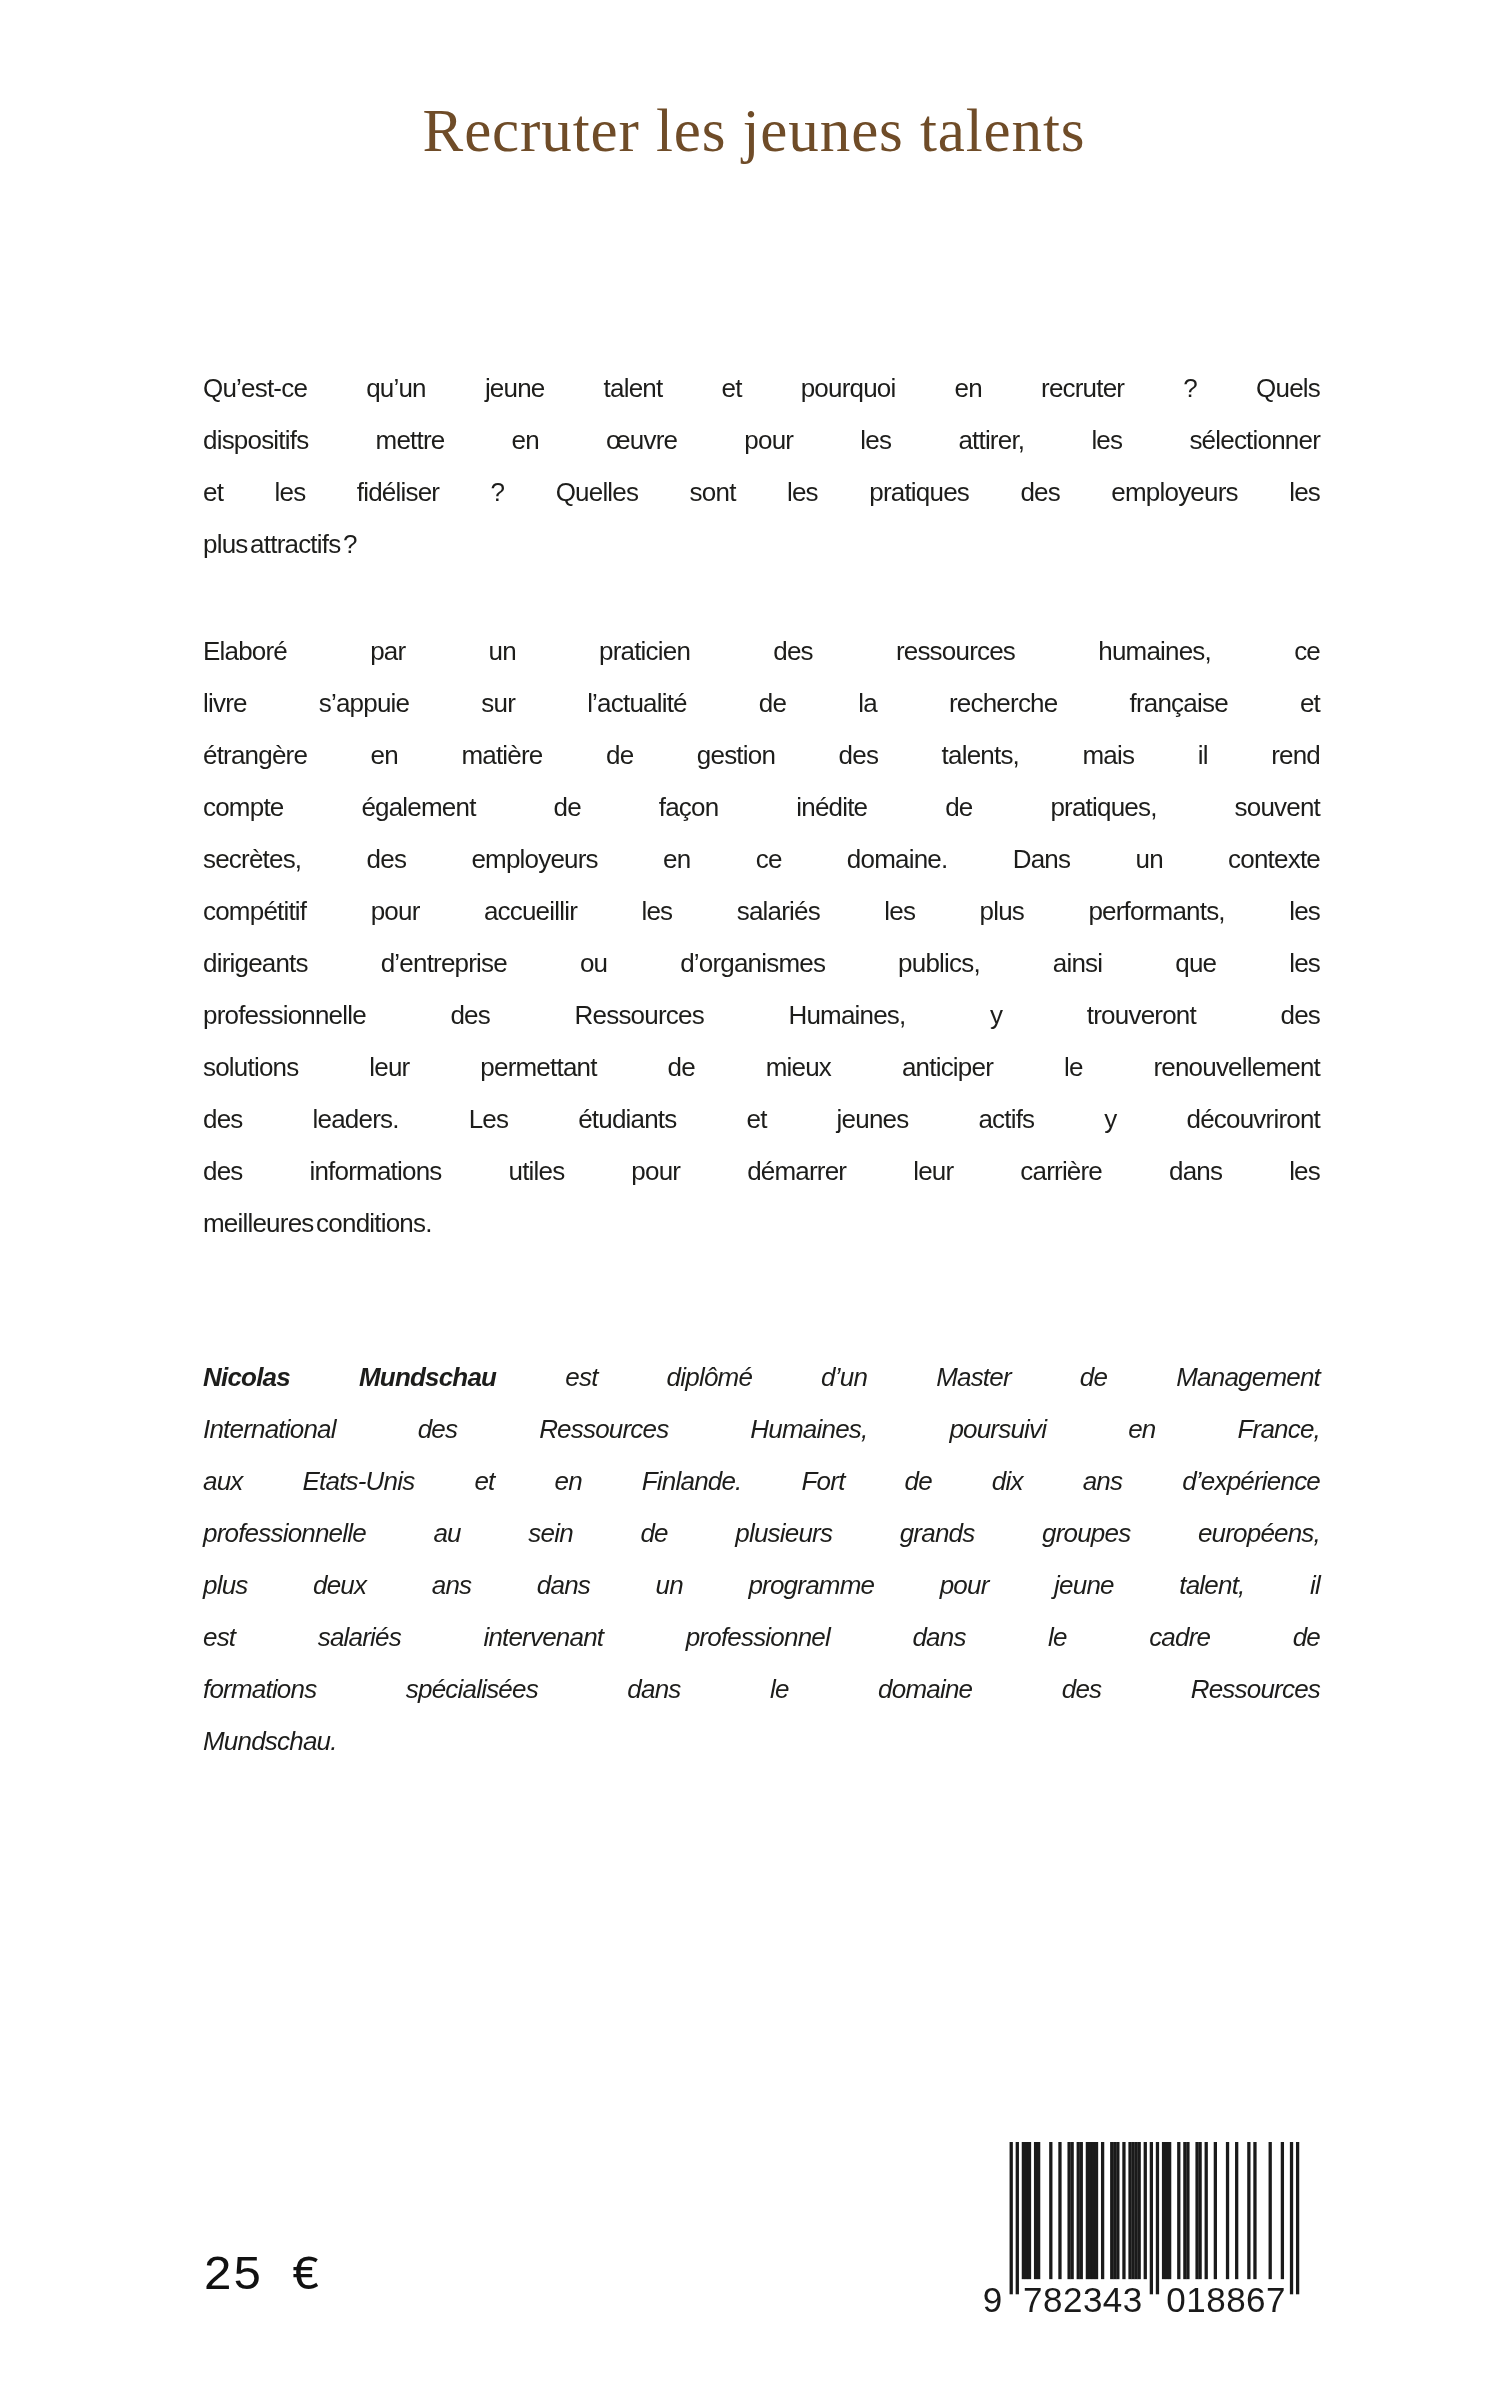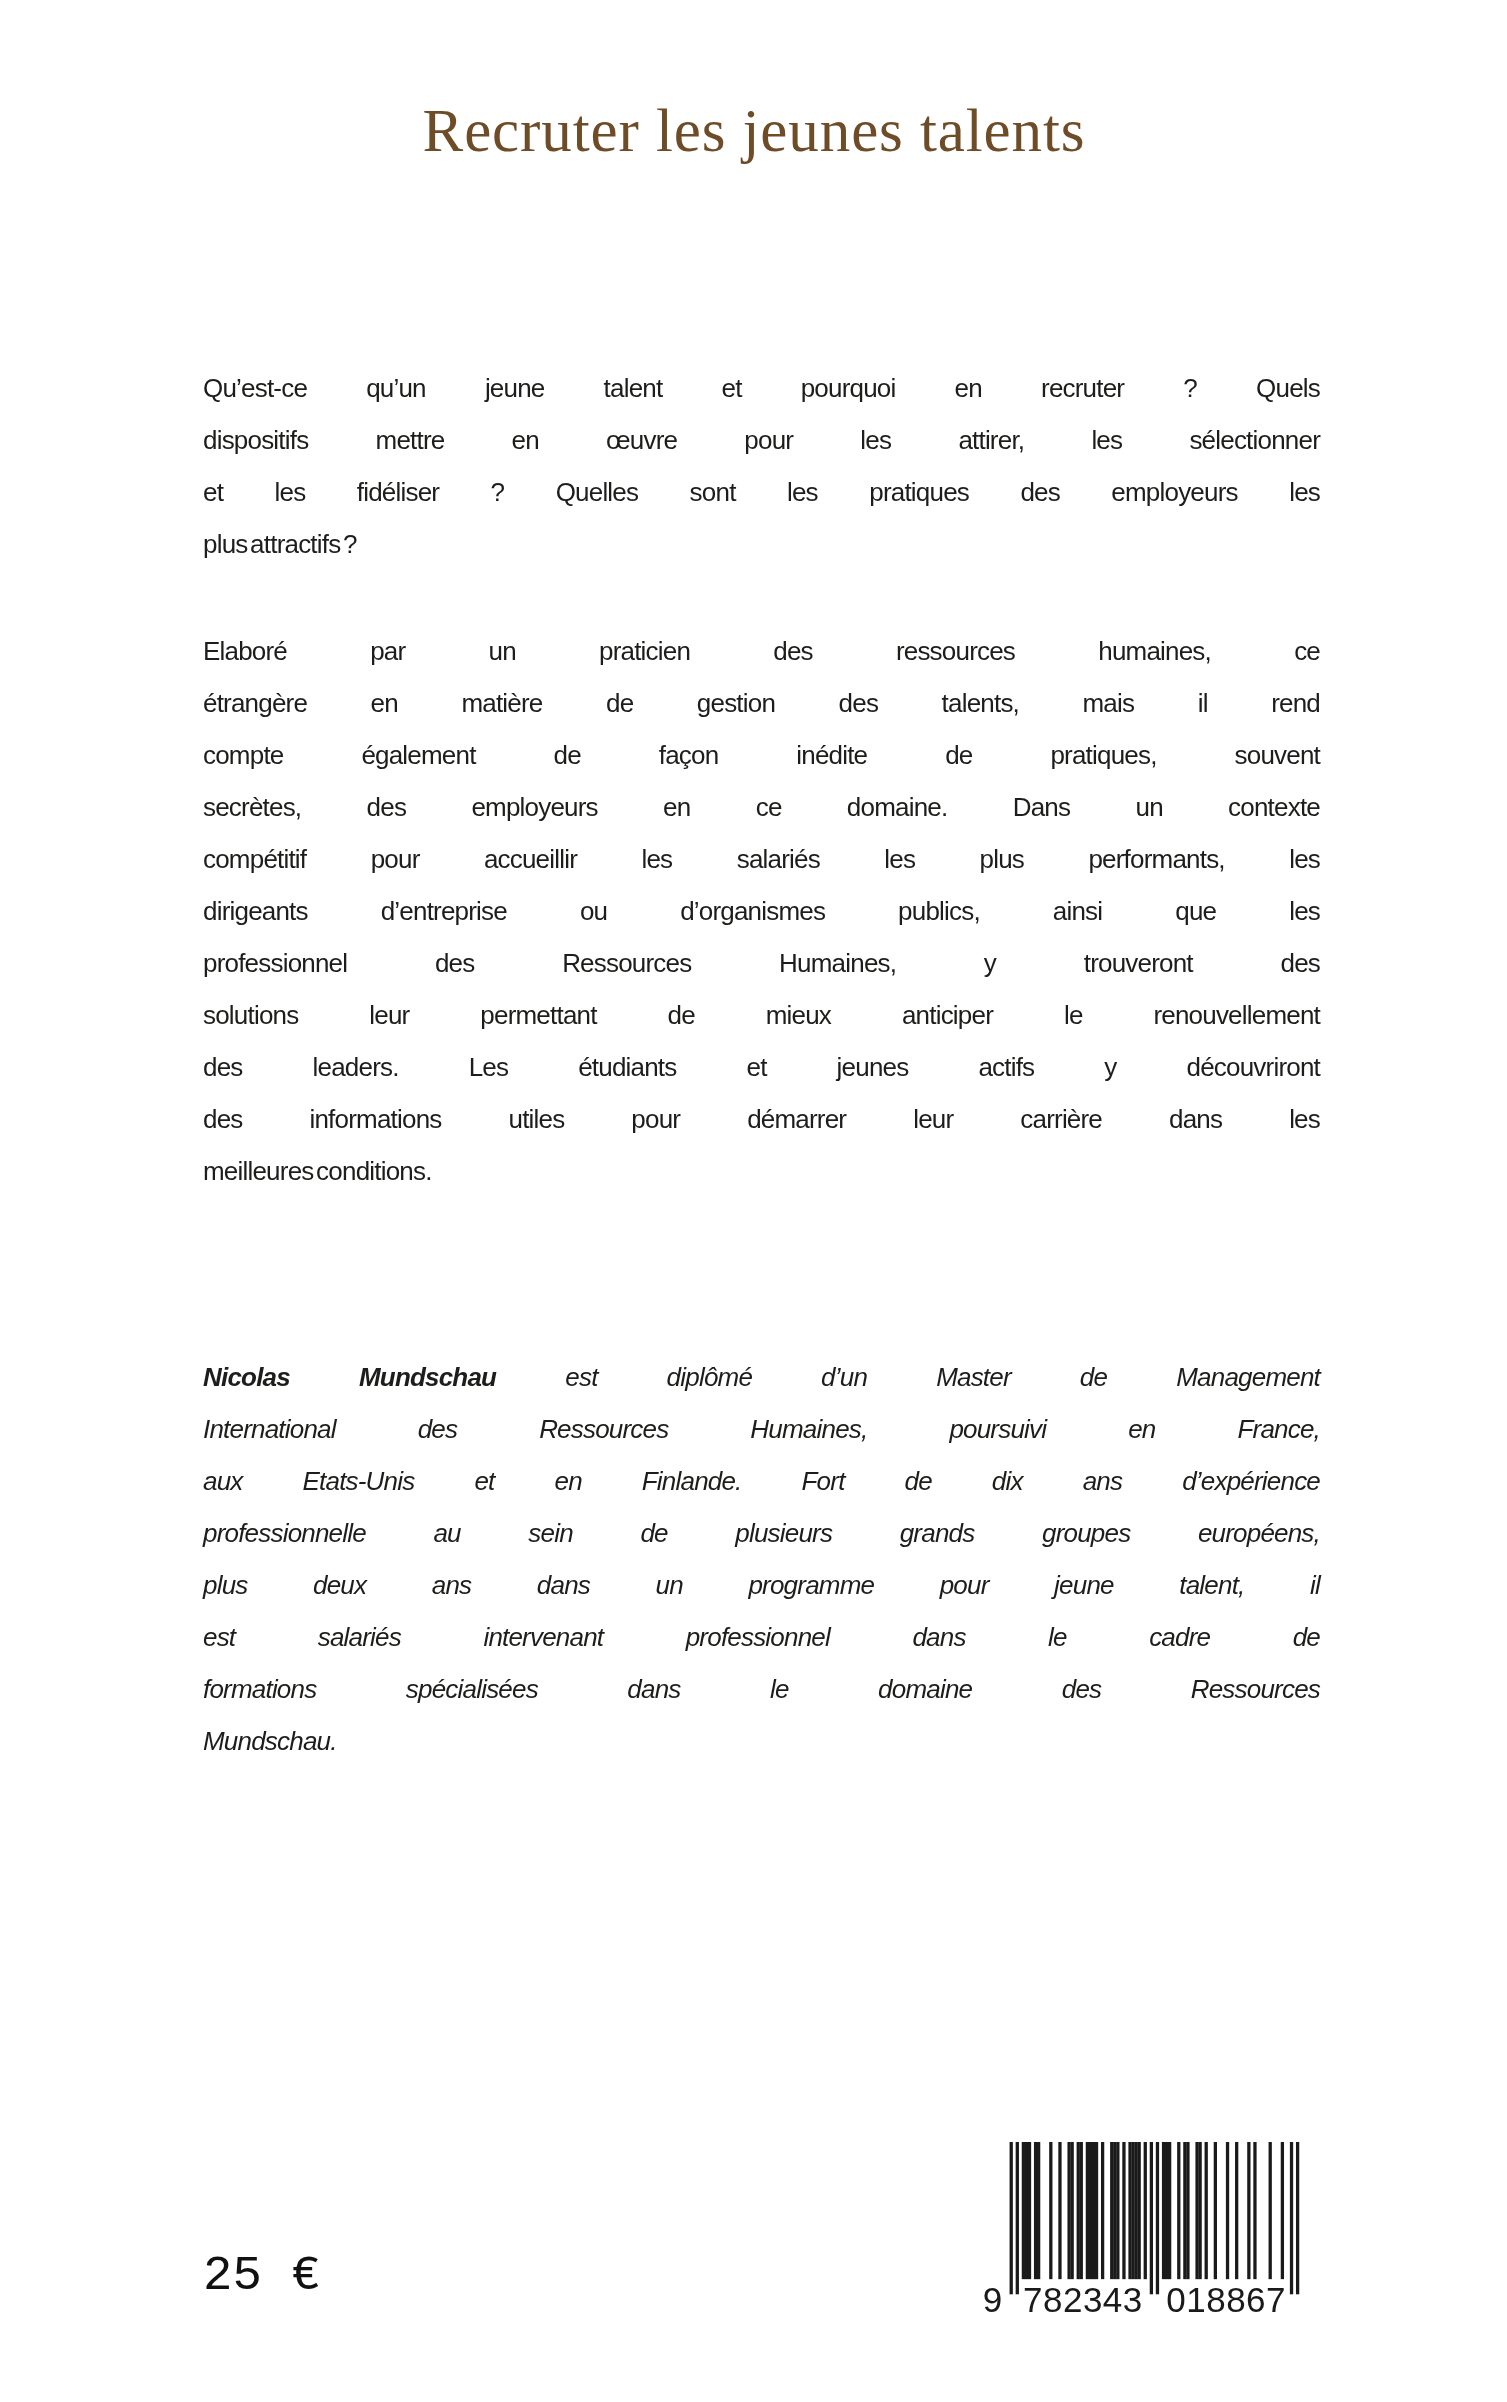--- a/index.html
+++ b/index.html
@@ -85,26 +85,27 @@
 
   <div class="bodytext para1">
       <div class="jline">Qu’est-ce qu’un jeune talent et pourquoi en recruter ? Quels</div>
       <div class="jline">dispositifs mettre en œuvre pour les attirer, les sélectionner</div>
       <div class="jline">et les fidéliser ? Quelles sont les pratiques des employeurs les</div>
       <div class="jline last">plus attractifs ?</div>
     </div>
 
   <div class="bodytext para2">
       <div class="jline">Elaboré par un praticien des ressources humaines, ce</div>
+      <div class="jline">livre s’appuie sur l’actualité de la recherche française et</div>
       <div class="jline">étrangère en matière de gestion des talents, mais il rend</div>
       <div class="jline">compte également de façon inédite de pratiques, souvent</div>
       <div class="jline">secrètes, des employeurs en ce domaine. Dans un contexte</div>
       <div class="jline">compétitif pour accueillir les salariés les plus performants, les</div>
       <div class="jline">dirigeants d’entreprise ou d’organismes publics, ainsi que les</div>
-      <div class="jline">professionnel des Ressources Humaines, y trouveront des</div>
+      <div class="jline">professionnelle des Ressources Humaines, y trouveront des</div>
       <div class="jline">solutions leur permettant de mieux anticiper le renouvellement</div>
       <div class="jline">des leaders. Les étudiants et jeunes actifs y découvriront</div>
       <div class="jline">des informations utiles pour démarrer leur carrière dans les</div>
       <div class="jline last">meilleures conditions.</div>
     </div>
 
   <div class="bodytext bio">
     <div class="jline"><b>Nicolas Mundschau</b> <span>est diplômé d’un Master de Management</span></div>
   <div class="jline">International des Ressources Humaines, poursuivi en France,</div>
       <div class="jline">aux Etats-Unis et en Finlande. Fort de dix ans d’expérience</div>

